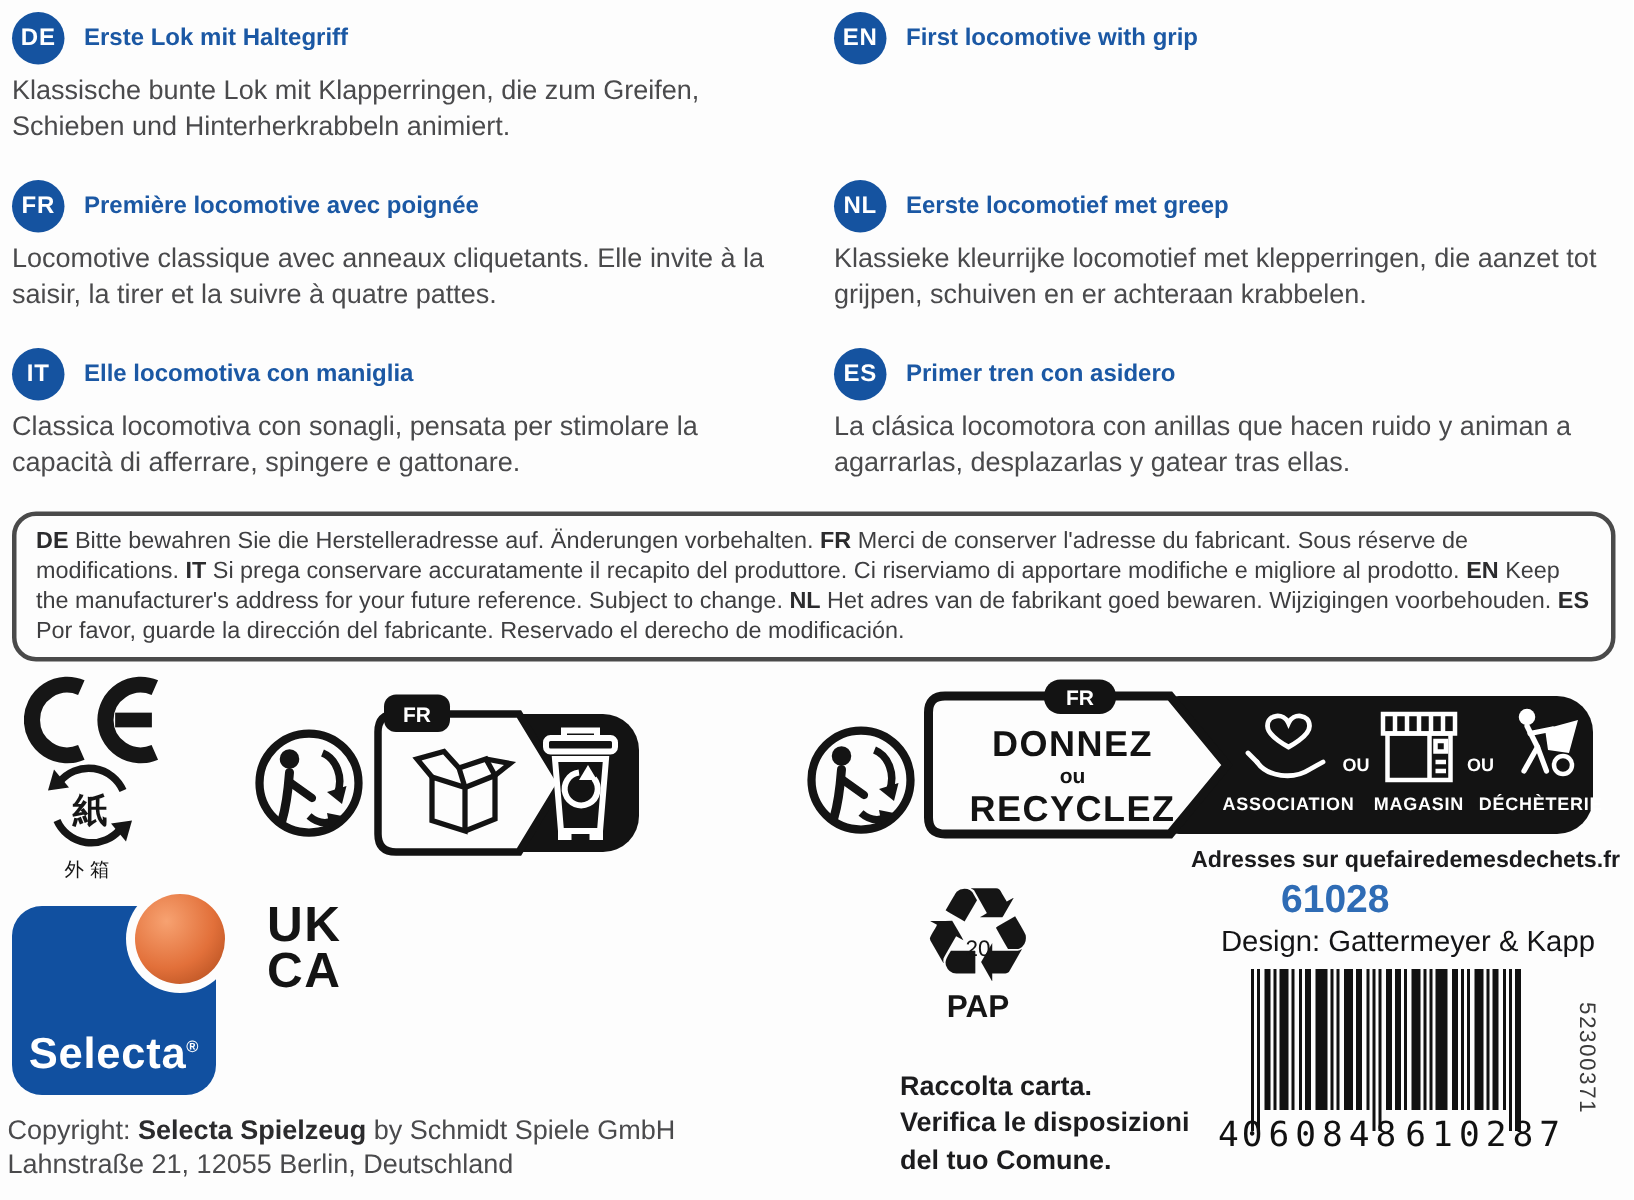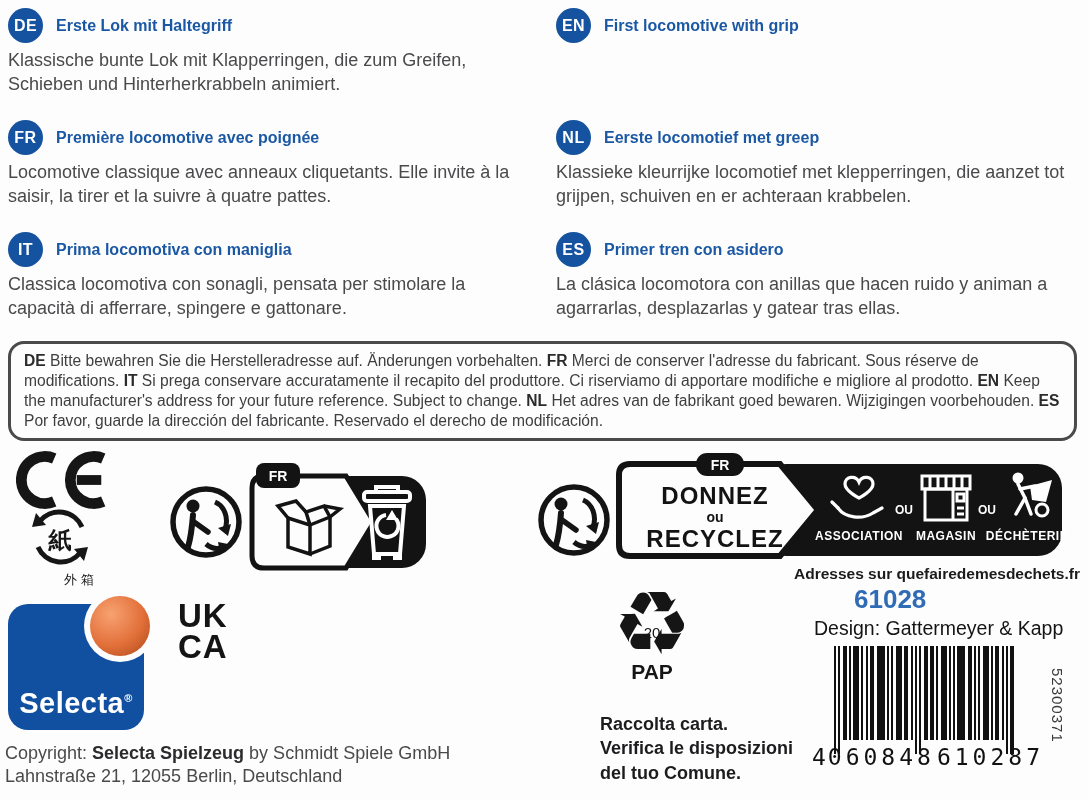--- a/index.html
+++ b/index.html
@@ -21,21 +21,21 @@
   
   #notice-box{
     position:absolute;left:8px;top:341px;width:1037px;
     border:3px solid #4a4a4a;border-radius:16px;padding:7px 13px;
     font-size:15.6px;line-height:1.29;color:#3e3e40;
   }
   
   .abs{position:absolute;}
   .kanji-center{position:absolute;left:0;top:20px;width:64px;text-align:center;
     font-size:23px;font-weight:700;color:#161616;font-family:"DejaVu Sans",sans-serif;}
-  .kanji-under{position:absolute;left:-6px;top:66px;width:76px;text-align:right;
+  .kanji-under{position:absolute;left:-6px;top:66px;width:76px;text-align:center;
     font-size:13px;letter-spacing:4px;color:#161616;font-family:"DejaVu Sans",sans-serif;}
   #address-note{
     position:absolute;right:9px;top:565px;font-size:15.5px;font-weight:700;color:#1b1b1d;
   }
   
   #selecta-logo{position:absolute;left:8px;top:592px;width:146px;height:142px;}
   #selecta-square{position:absolute;left:0;top:12px;width:136px;height:126px;border-radius:20px;background:#1150a0;}
   #selecta-ball-ring{position:absolute;left:76px;top:-2px;width:72px;height:72px;border-radius:50%;background:#fdfdfd;}
   #selecta-ball{position:absolute;left:82px;top:4px;width:60px;height:60px;border-radius:50%;
     background:radial-gradient(circle at 35% 30%, #f7a271, #e2703a 55%, #b04c1d 95%);}
@@ -97,21 +97,21 @@
     <div class="lang-head">
       <div class="lang-badge">NL</div>
       <div class="lang-title">Eerste locomotief met greep</div>
     </div>
     <div class="lang-body">Klassieke kleurrijke locomotief met klepperringen, die aanzet tot grijpen, schuiven en er achteraan krabbelen.</div>
   </div>
 
   <div class="lang-block" style="left:8px;top:232px;">
     <div class="lang-head">
       <div class="lang-badge">IT</div>
-      <div class="lang-title">Prima locomotiva con maniglia</div>
+      <div class="lang-title">Elle locomotiva con maniglia</div>
     </div>
     <div class="lang-body">Classica locomotiva con sonagli, pensata per stimolare la capacità di afferrare, spingere e gattonare.</div>
   </div>
 
   <div class="lang-block" style="left:556px;top:232px;">
     <div class="lang-head">
       <div class="lang-badge">ES</div>
       <div class="lang-title">Primer tren con asidero</div>
     </div>
     <div class="lang-body">La clásica locomotora con anillas que hacen ruido y animan a agarrarlas, desplazarlas y gatear tras ellas.</div>

